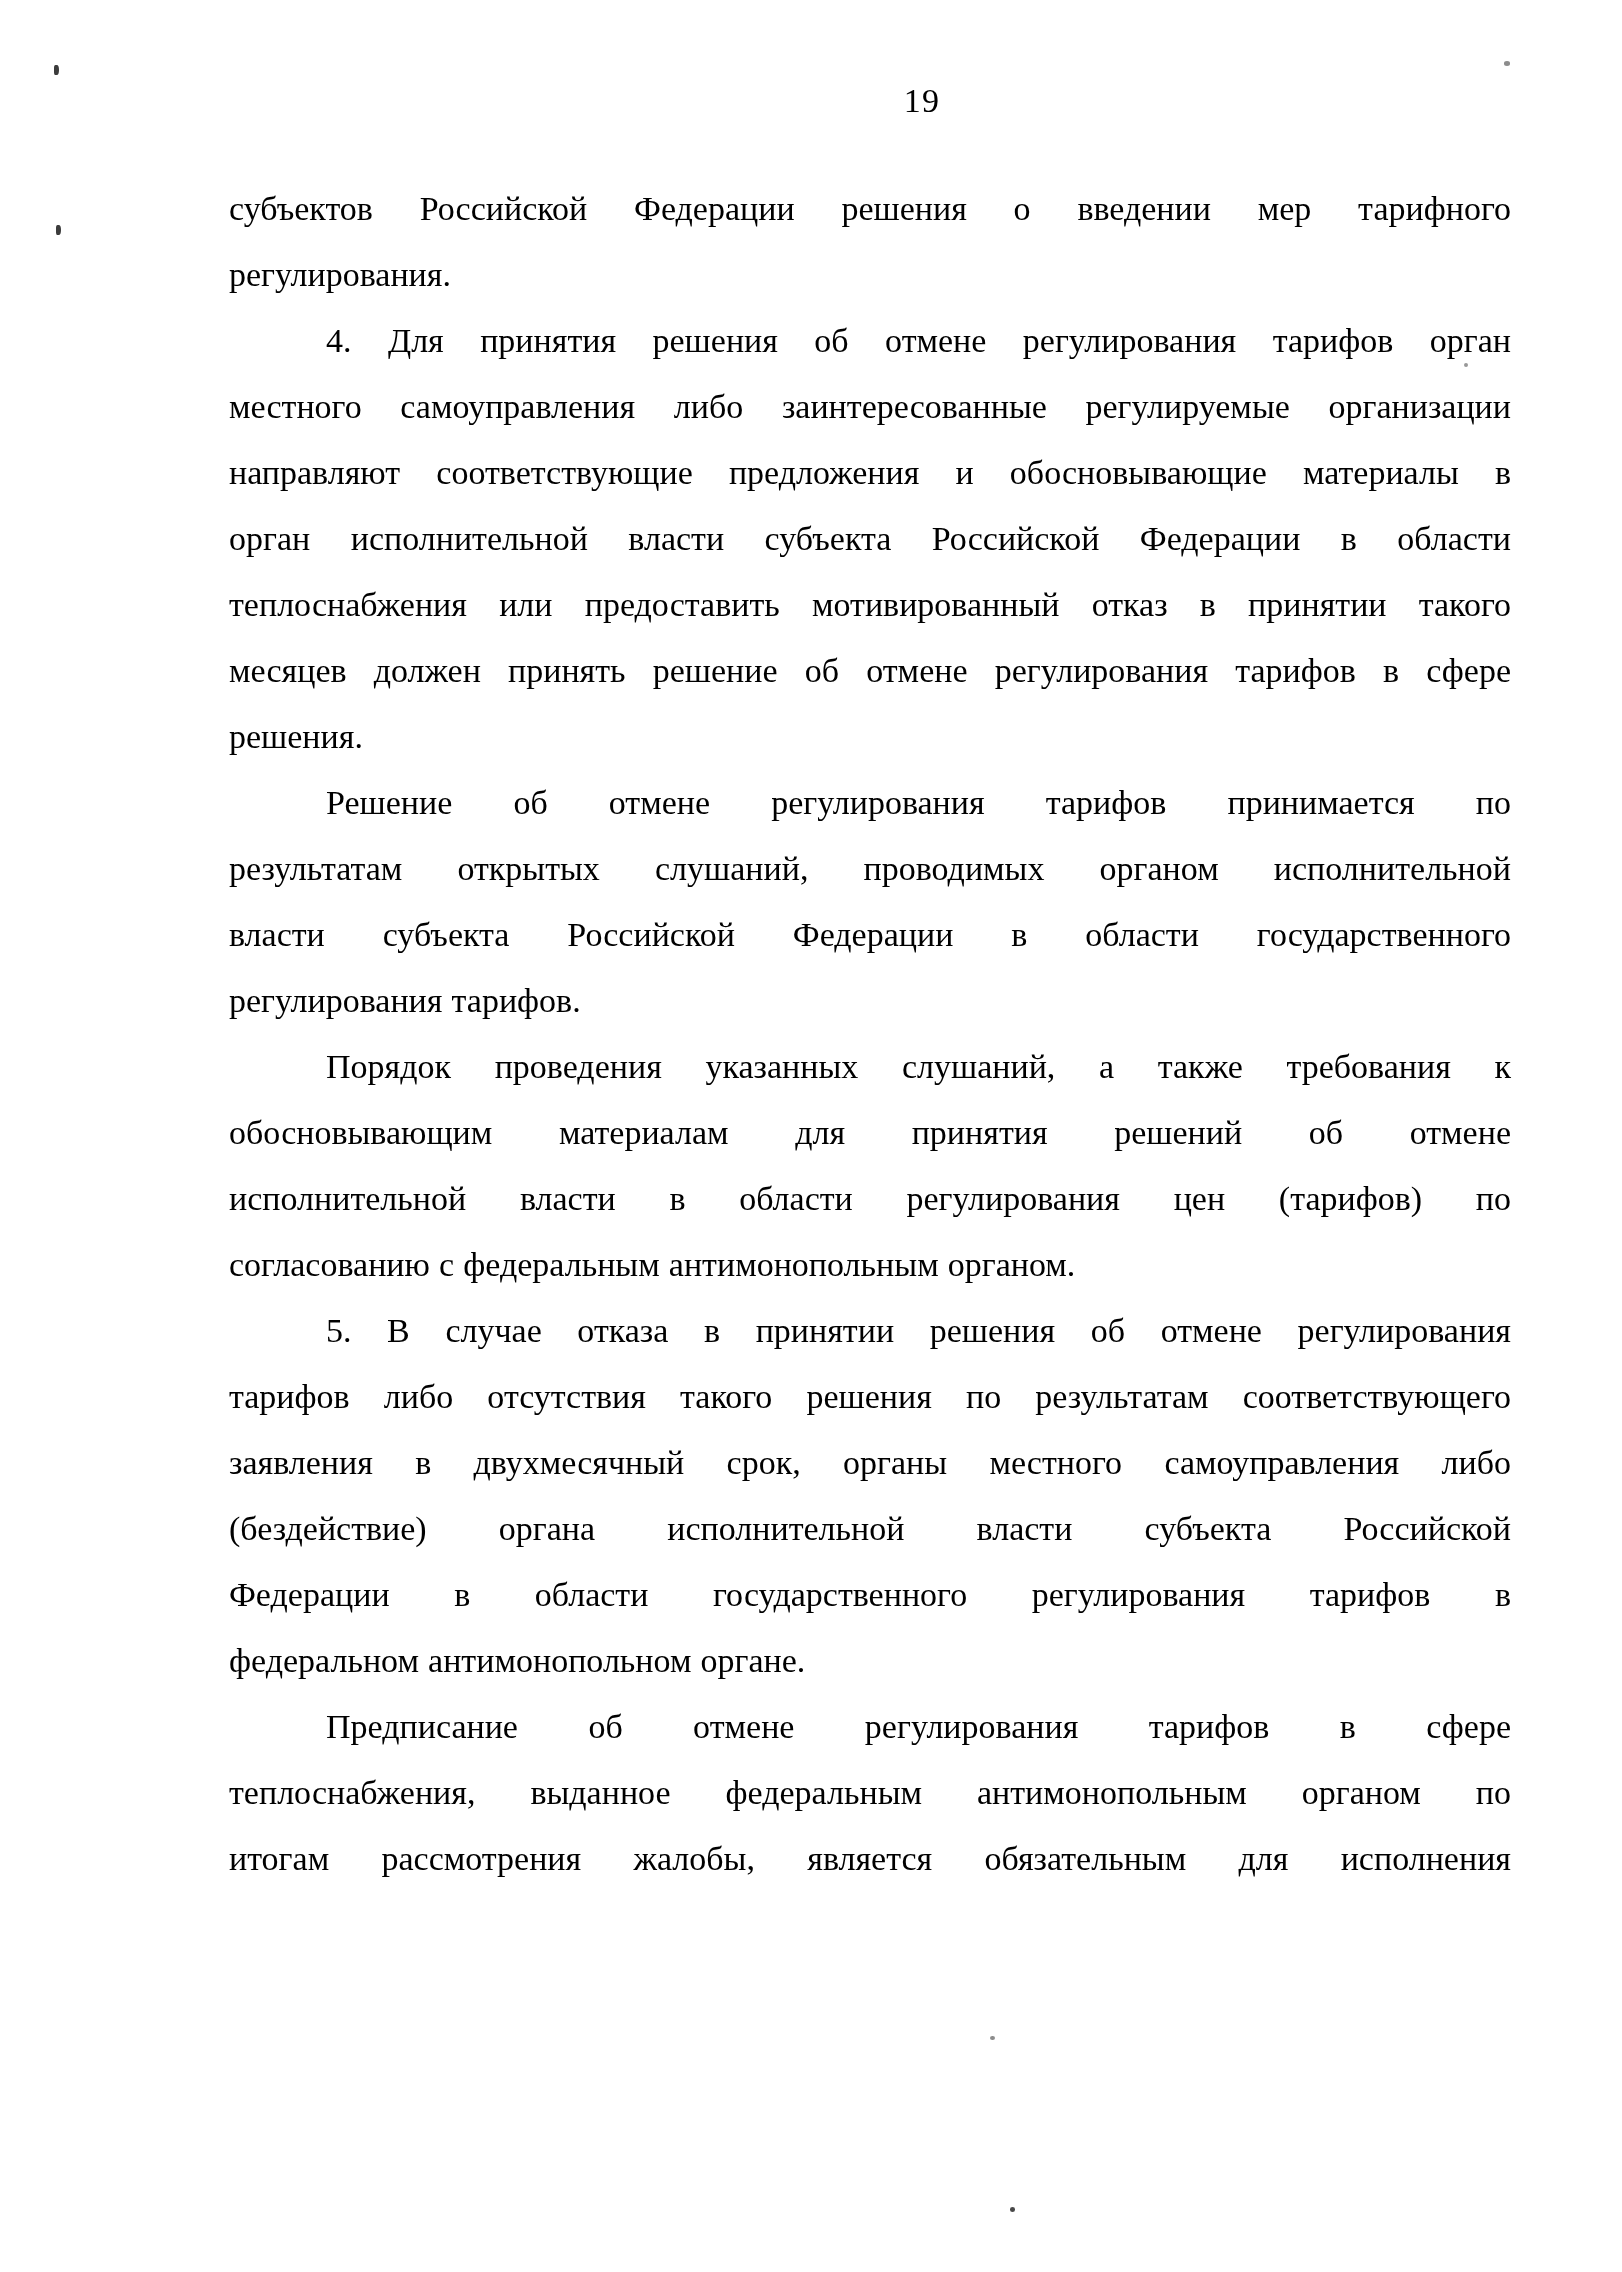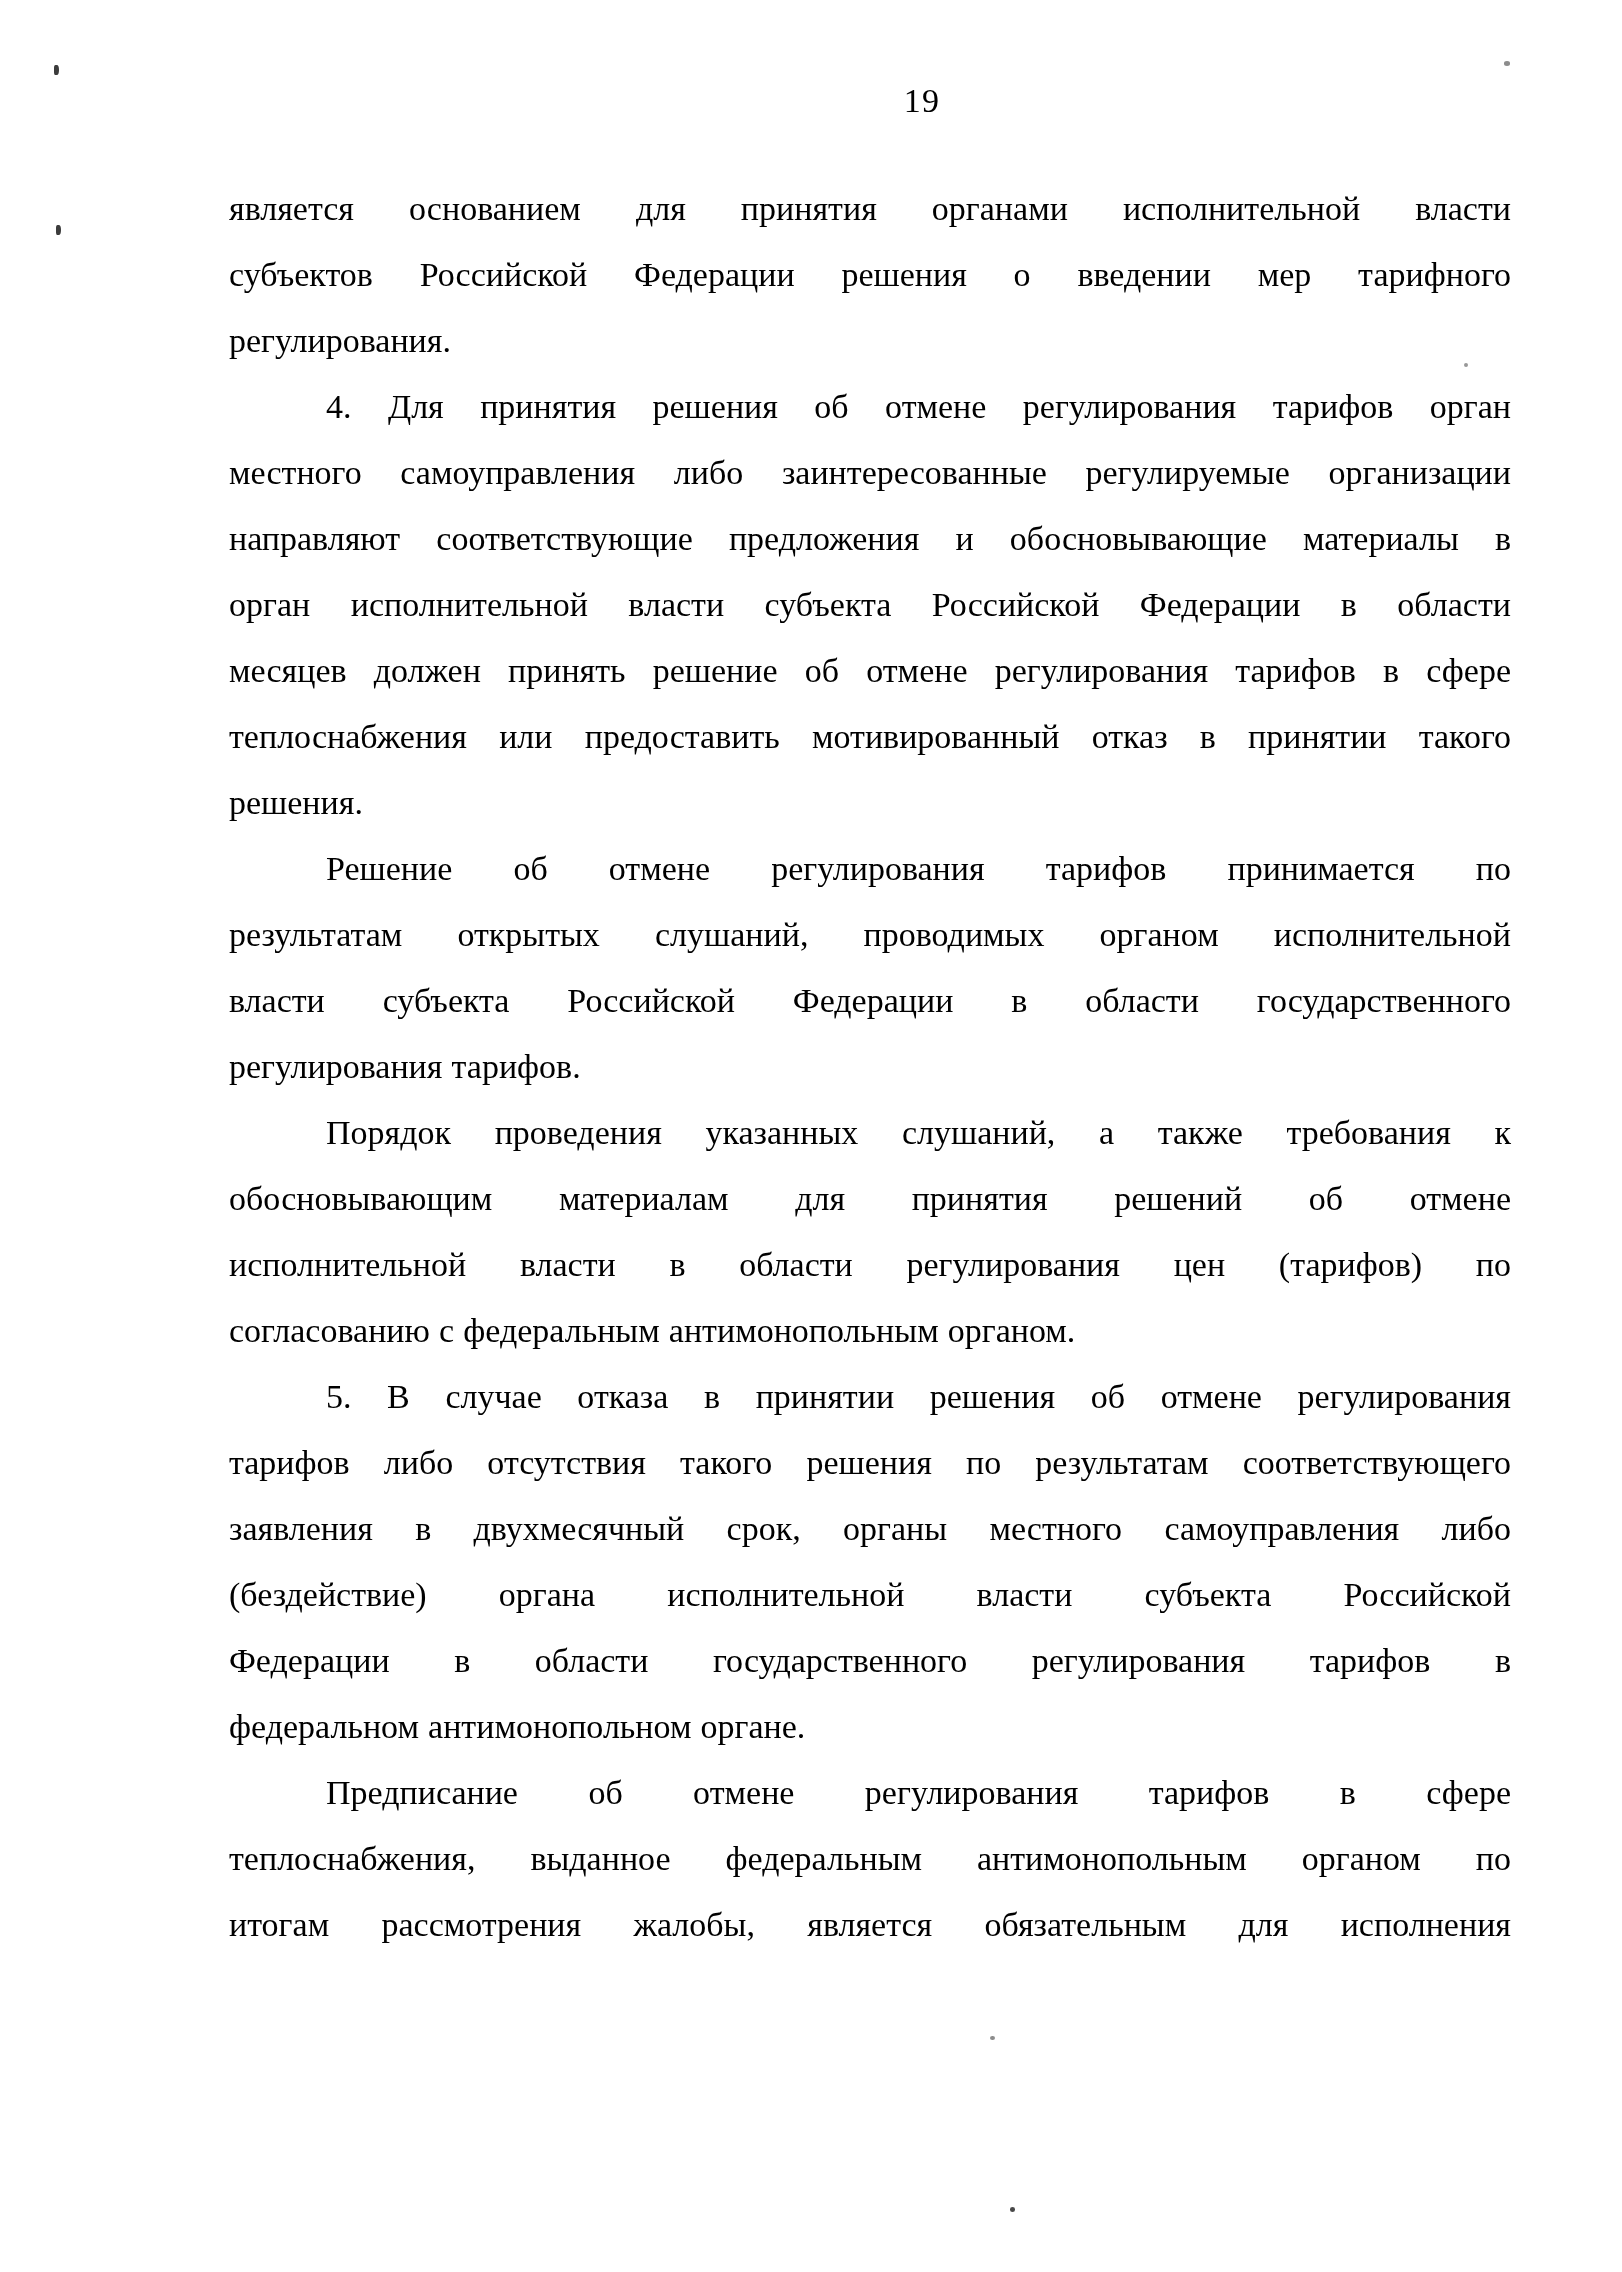--- a/index.html
+++ b/index.html
@@ -65,29 +65,28 @@
   .speck.s5 { left: 1010px; top: 2207px; width: 5.2px;  height: 4.5px;  opacity: 0.8; }
   .speck.s6 { left: 1464px; top: 363px;  width: 3.9px;  height: 3.9px;  opacity: 0.45; }
 </style>
 </head>
 <body>
 
 <div class="page">
   <div class="page-number">19</div>
 
   <div class="text-column">
-      <div class="line">является основанием для принятия органами исполнительной власти</div>
       <div class="line">субъектов Российской Федерации решения о введении мер тарифного</div>
       <div class="line end">регулирования.</div>
       <div class="line indent">4. Для принятия решения об отмене регулирования тарифов орган</div>
       <div class="line">местного самоуправления либо заинтересованные регулируемые организации</div>
       <div class="line">направляют соответствующие предложения и обосновывающие материалы в</div>
       <div class="line">орган исполнительной власти субъекта Российской Федерации в области</div>
+      <div class="line">теплоснабжения или предоставить мотивированный отказ в принятии такого</div>
       <div class="line">месяцев должен принять решение об отмене регулирования тарифов в сфере</div>
-      <div class="line">теплоснабжения или предоставить мотивированный отказ в принятии такого</div>
       <div class="line end">решения.</div>
       <div class="line indent">Решение об отмене регулирования тарифов принимается по</div>
       <div class="line">результатам открытых слушаний, проводимых органом исполнительной</div>
       <div class="line">власти субъекта Российской Федерации в области государственного</div>
       <div class="line end">регулирования тарифов.</div>
       <div class="line indent">Порядок проведения указанных слушаний, а также требования к</div>
       <div class="line">обосновывающим материалам для принятия решений об отмене</div>
       <div class="line">исполнительной власти в области регулирования цен (тарифов) по</div>
       <div class="line end">согласованию с федеральным антимонопольным органом.</div>
       <div class="line indent">5. В случае отказа в принятии решения об отмене регулирования</div>

